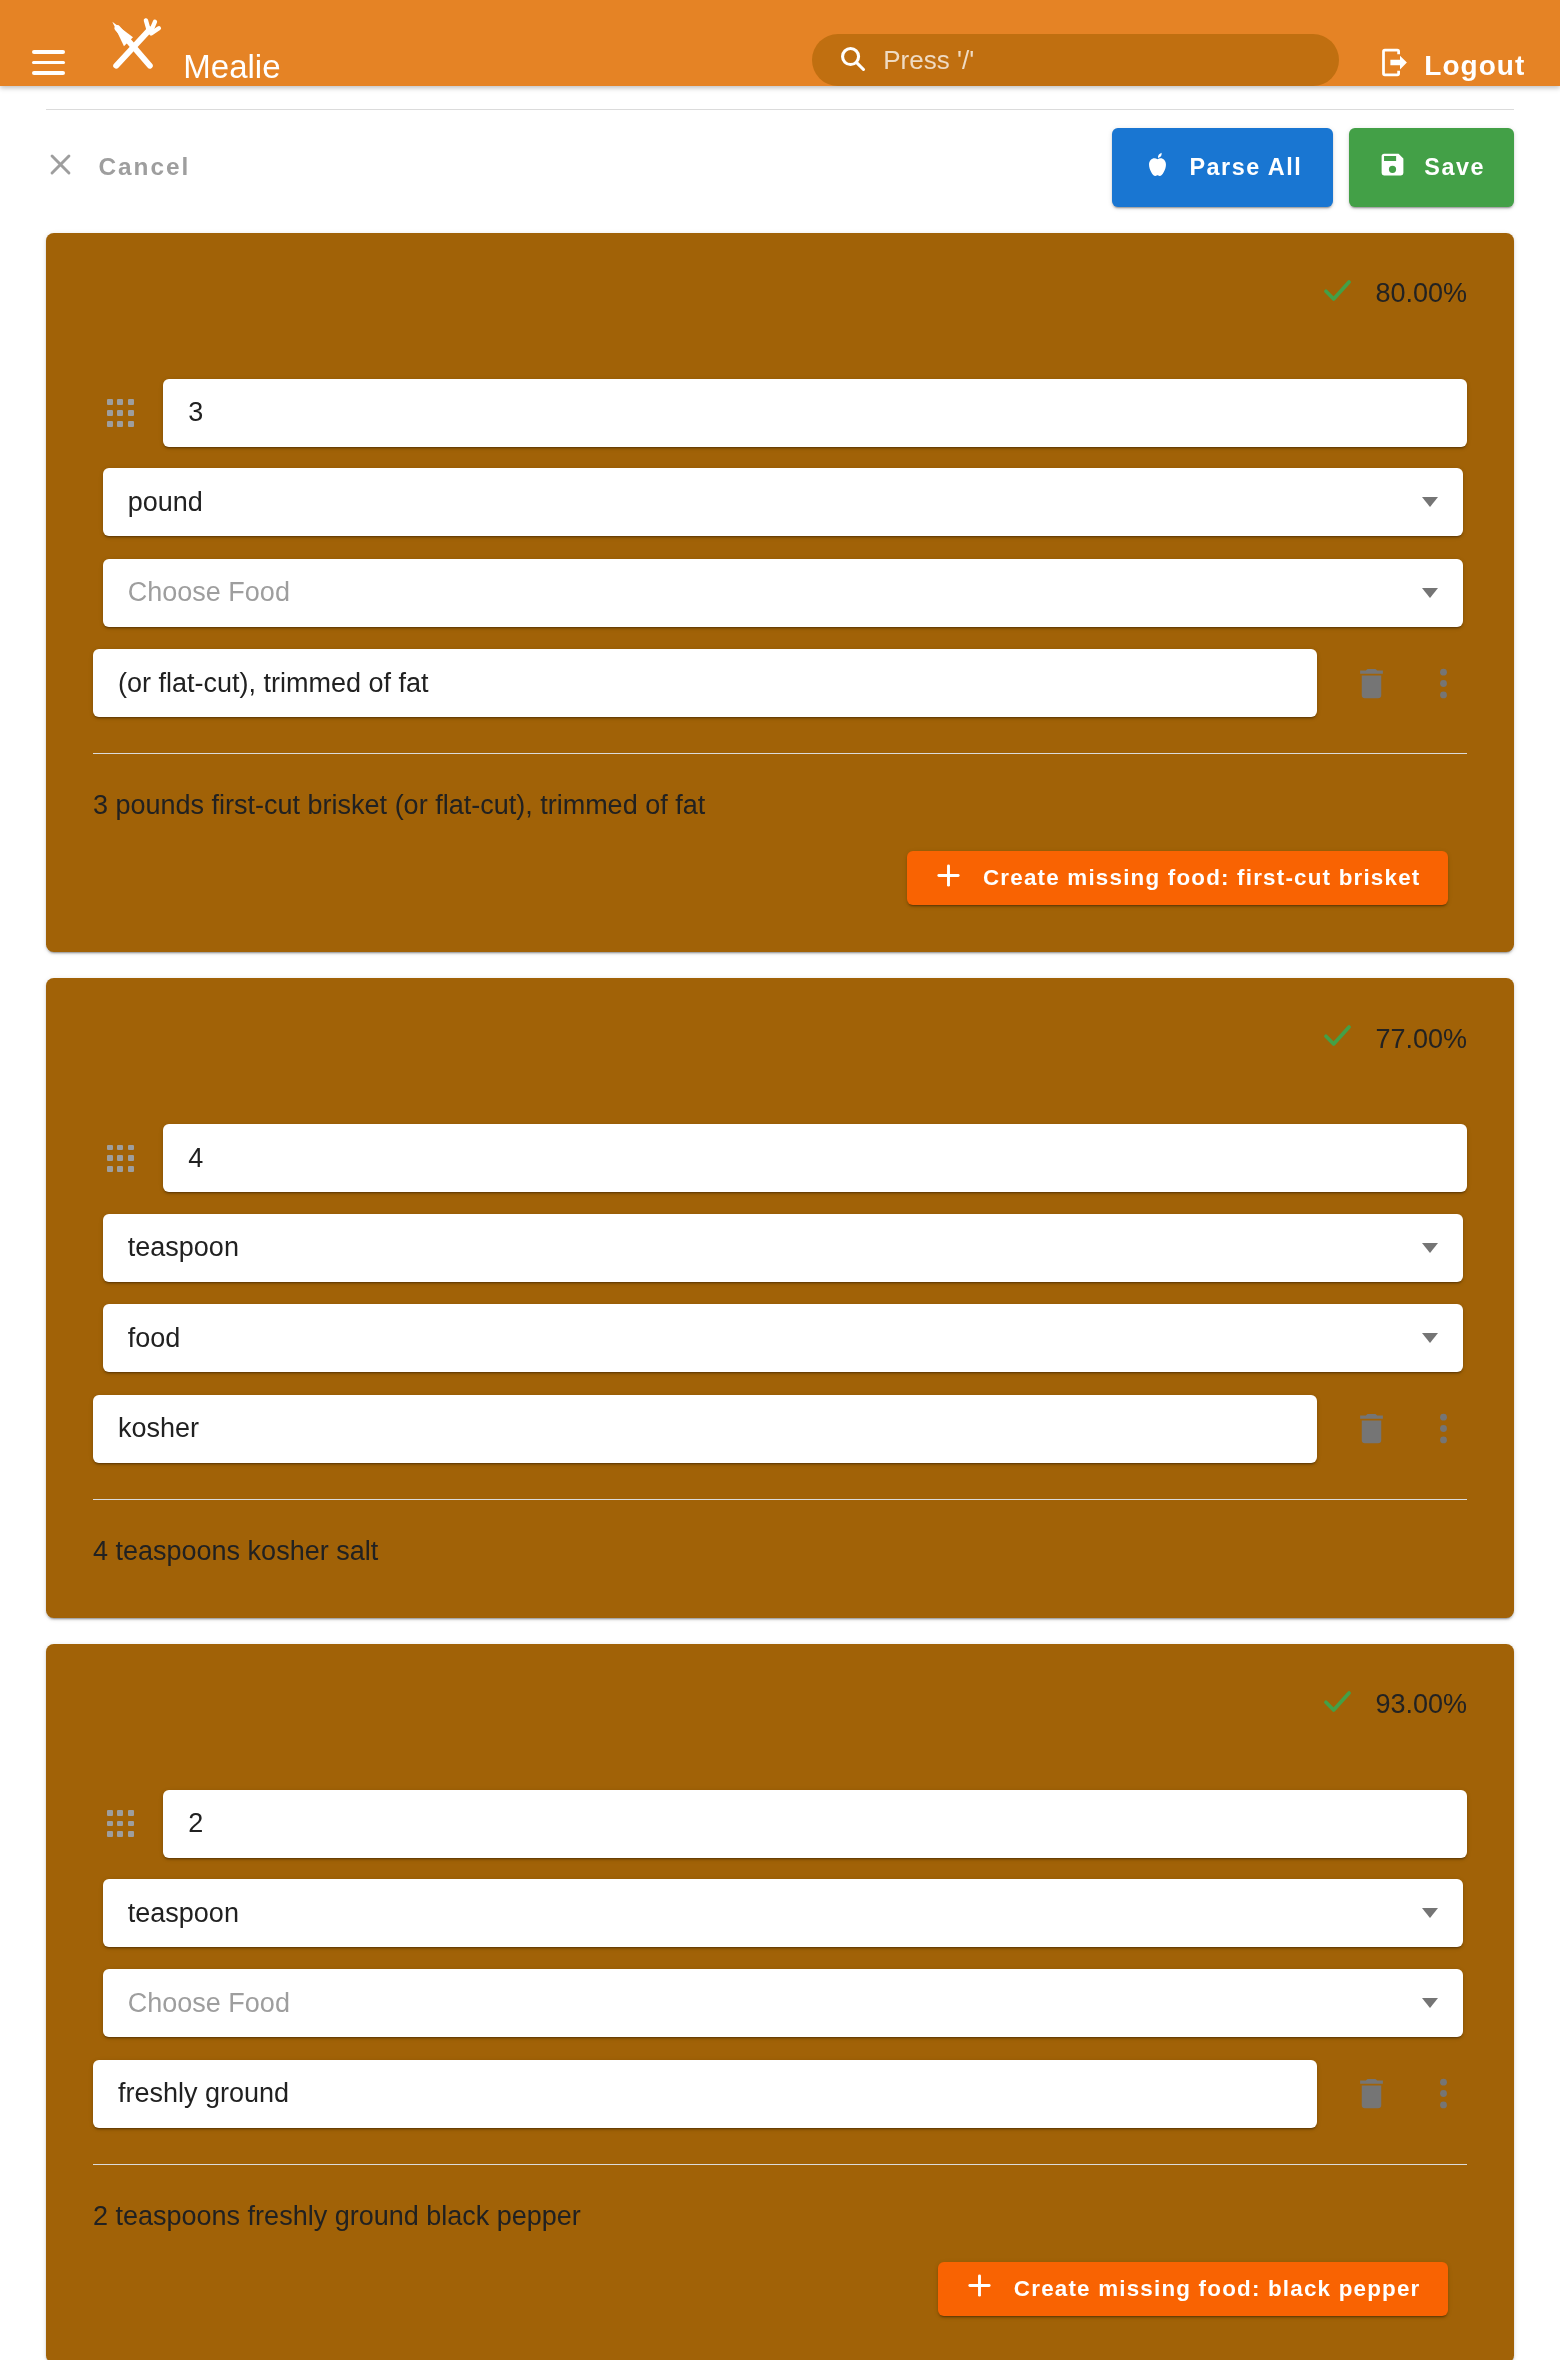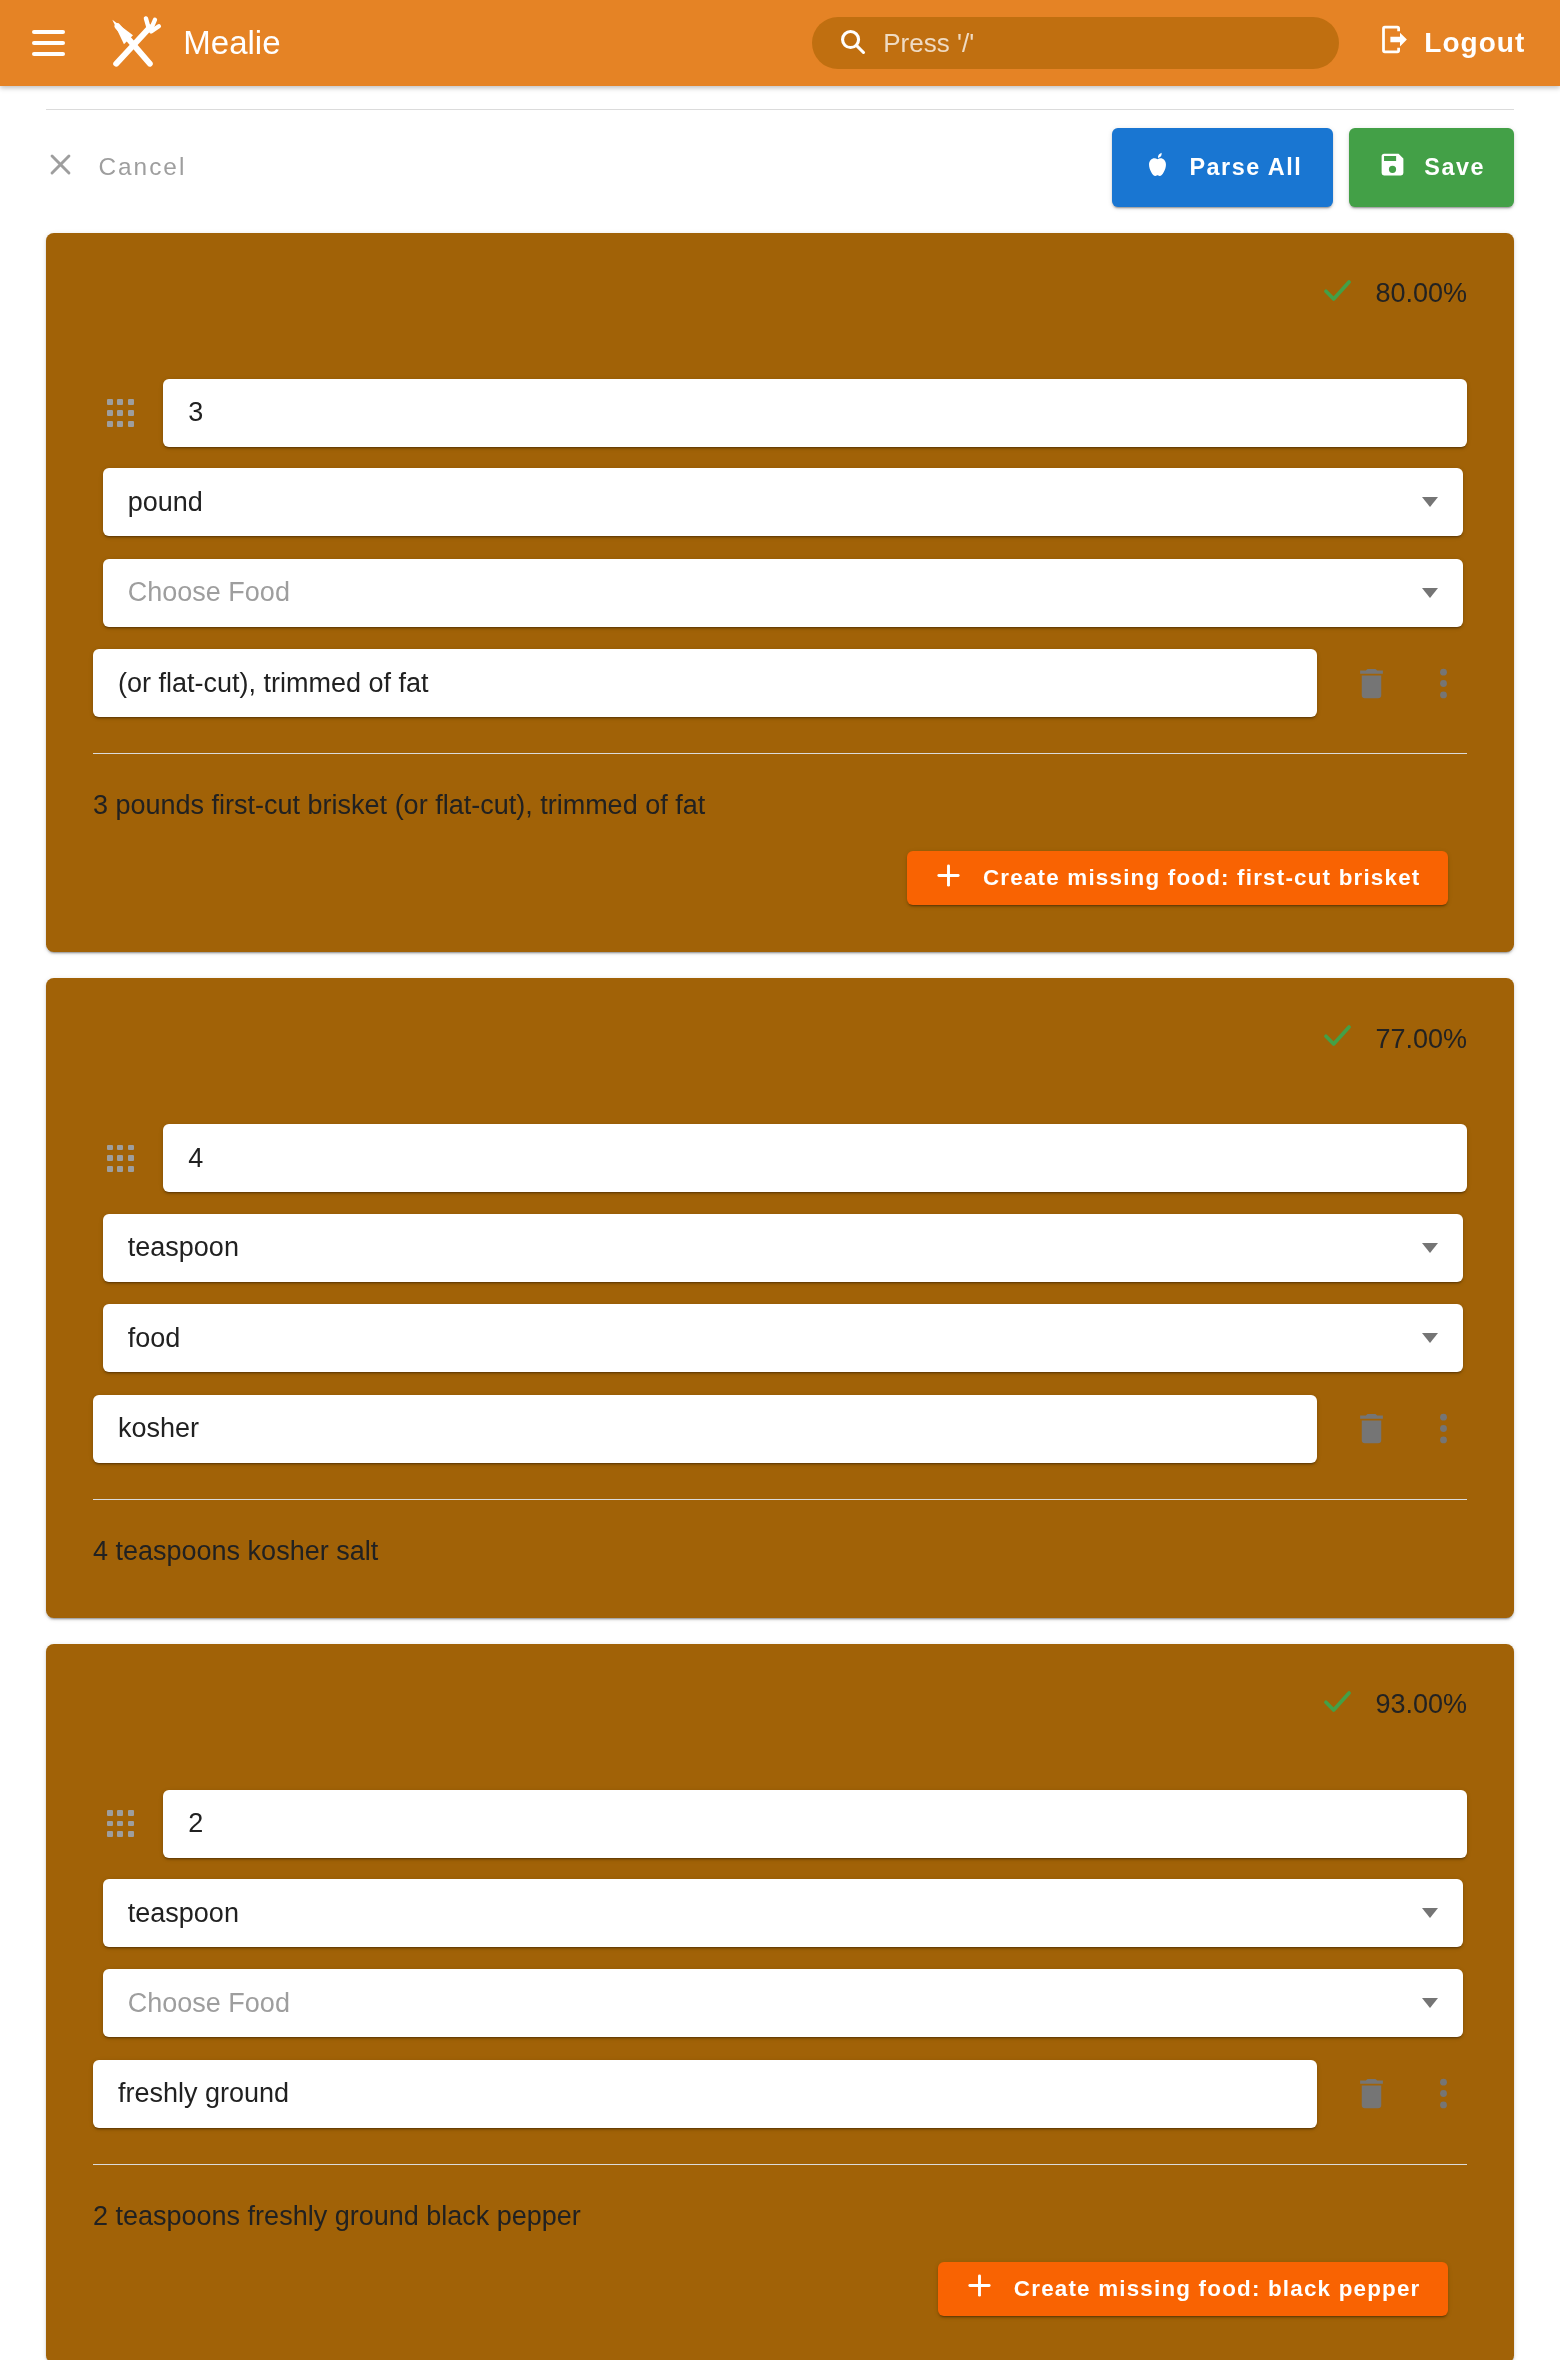--- a/index.html
+++ b/index.html
@@ -4,39 +4,39 @@
 <style>
   :root{
     --appbar:#E58325; --searchpill:#C06F10; --parse-blue:#1976D2; --save-green:#43A047;
     --check-green:#43A047; --missing-orange:#F96302; --text-dark:#212121; --text-gray:#9E9E9E;
     --icon-gray:#757575; --divider:#DBDBDB;
   }
   *{box-sizing:border-box; margin:0; padding:0;}
   html,body{width:1560px; height:2360px; overflow:hidden; background:#fff;
     font-family:"Liberation Sans", sans-serif; color:var(--text-dark);}
   
-  .appbar{height:86px; background:var(--appbar); display:flex; align-items:center;
+  .appbar{height:86px; background:var(--appbar); display:flex; align-items:flex-end;
     padding:0 25px; box-shadow:0 2px 4.9px rgba(0,0,0,.25); position:relative; z-index:5;}
   .icon-btn{border:none; background:transparent; cursor:pointer; display:flex;
     align-items:center; justify-content:center;}
   .hamburger{width:47px; height:47px; flex-direction:column; gap:6.8px; margin-right:19.5px;}
   .hamburger i{display:block; width:33px; height:3.9px; background:#fff; border-radius:2px;}
   .logo{width:82px; height:82px; margin-right:9.8px;}
   .app-title{color:#fff; font-size:33px; font-weight:500;}
   .search-pill{margin-left:auto; width:527px; height:52px; border-radius:32px;
     background:var(--searchpill); display:flex; align-items:center; padding:0 25px; cursor:text;}
   .search-pill .ph{color:rgba(255,255,255,.75); font-size:26px; margin-left:15.6px;}
   .logout{display:flex; align-items:center; gap:13.7px; margin-left:39px; margin-right:9.8px;
     background:transparent; border:none; cursor:pointer;}
   .logout span{color:#fff; font-size:28px; font-weight:700; letter-spacing:1px;}
   
   .top-divider{margin:23.4px 46px 0; border-top:1px solid var(--divider);}
   .toolbar{margin:17.6px 46px 0; display:flex; align-items:center;}
   .cancel-btn{display:flex; align-items:center; gap:23.4px; background:none; border:none;
-    cursor:pointer; color:var(--text-gray); font-size:24.4px; font-weight:400; letter-spacing:2px;}
+    cursor:pointer; color:var(--text-gray); font-size:24.4px; font-weight:700; letter-spacing:2px;}
   .spacer{flex:1;}
   .btn{display:flex; align-items:center; gap:17.6px; height:79px; border:none; border-radius:5.9px;
     cursor:pointer; color:#fff; font-size:23.4px; font-weight:700; letter-spacing:1.5px;
     font-family:inherit; box-shadow:0 2.9px 1px -2px rgba(0,0,0,.2),0 2px 2px 0 rgba(0,0,0,.14),0 1px 4.9px 0 rgba(0,0,0,.12);}
   .btn-parse{background:var(--parse-blue); padding:0 31px;}
   .btn-save{background:var(--save-green); padding:0 29px; margin-left:15.6px;}
   
   .cards{margin:26px 46px 0;}
   .card{background:#a16207; border-radius:7.8px; margin-bottom:26px; padding:39px 47px 47px;
     box-shadow:0 2.9px 1px -2px rgba(0,0,0,.2),0 2px 2px 0 rgba(0,0,0,.14),0 1px 4.9px 0 rgba(0,0,0,.12);}

